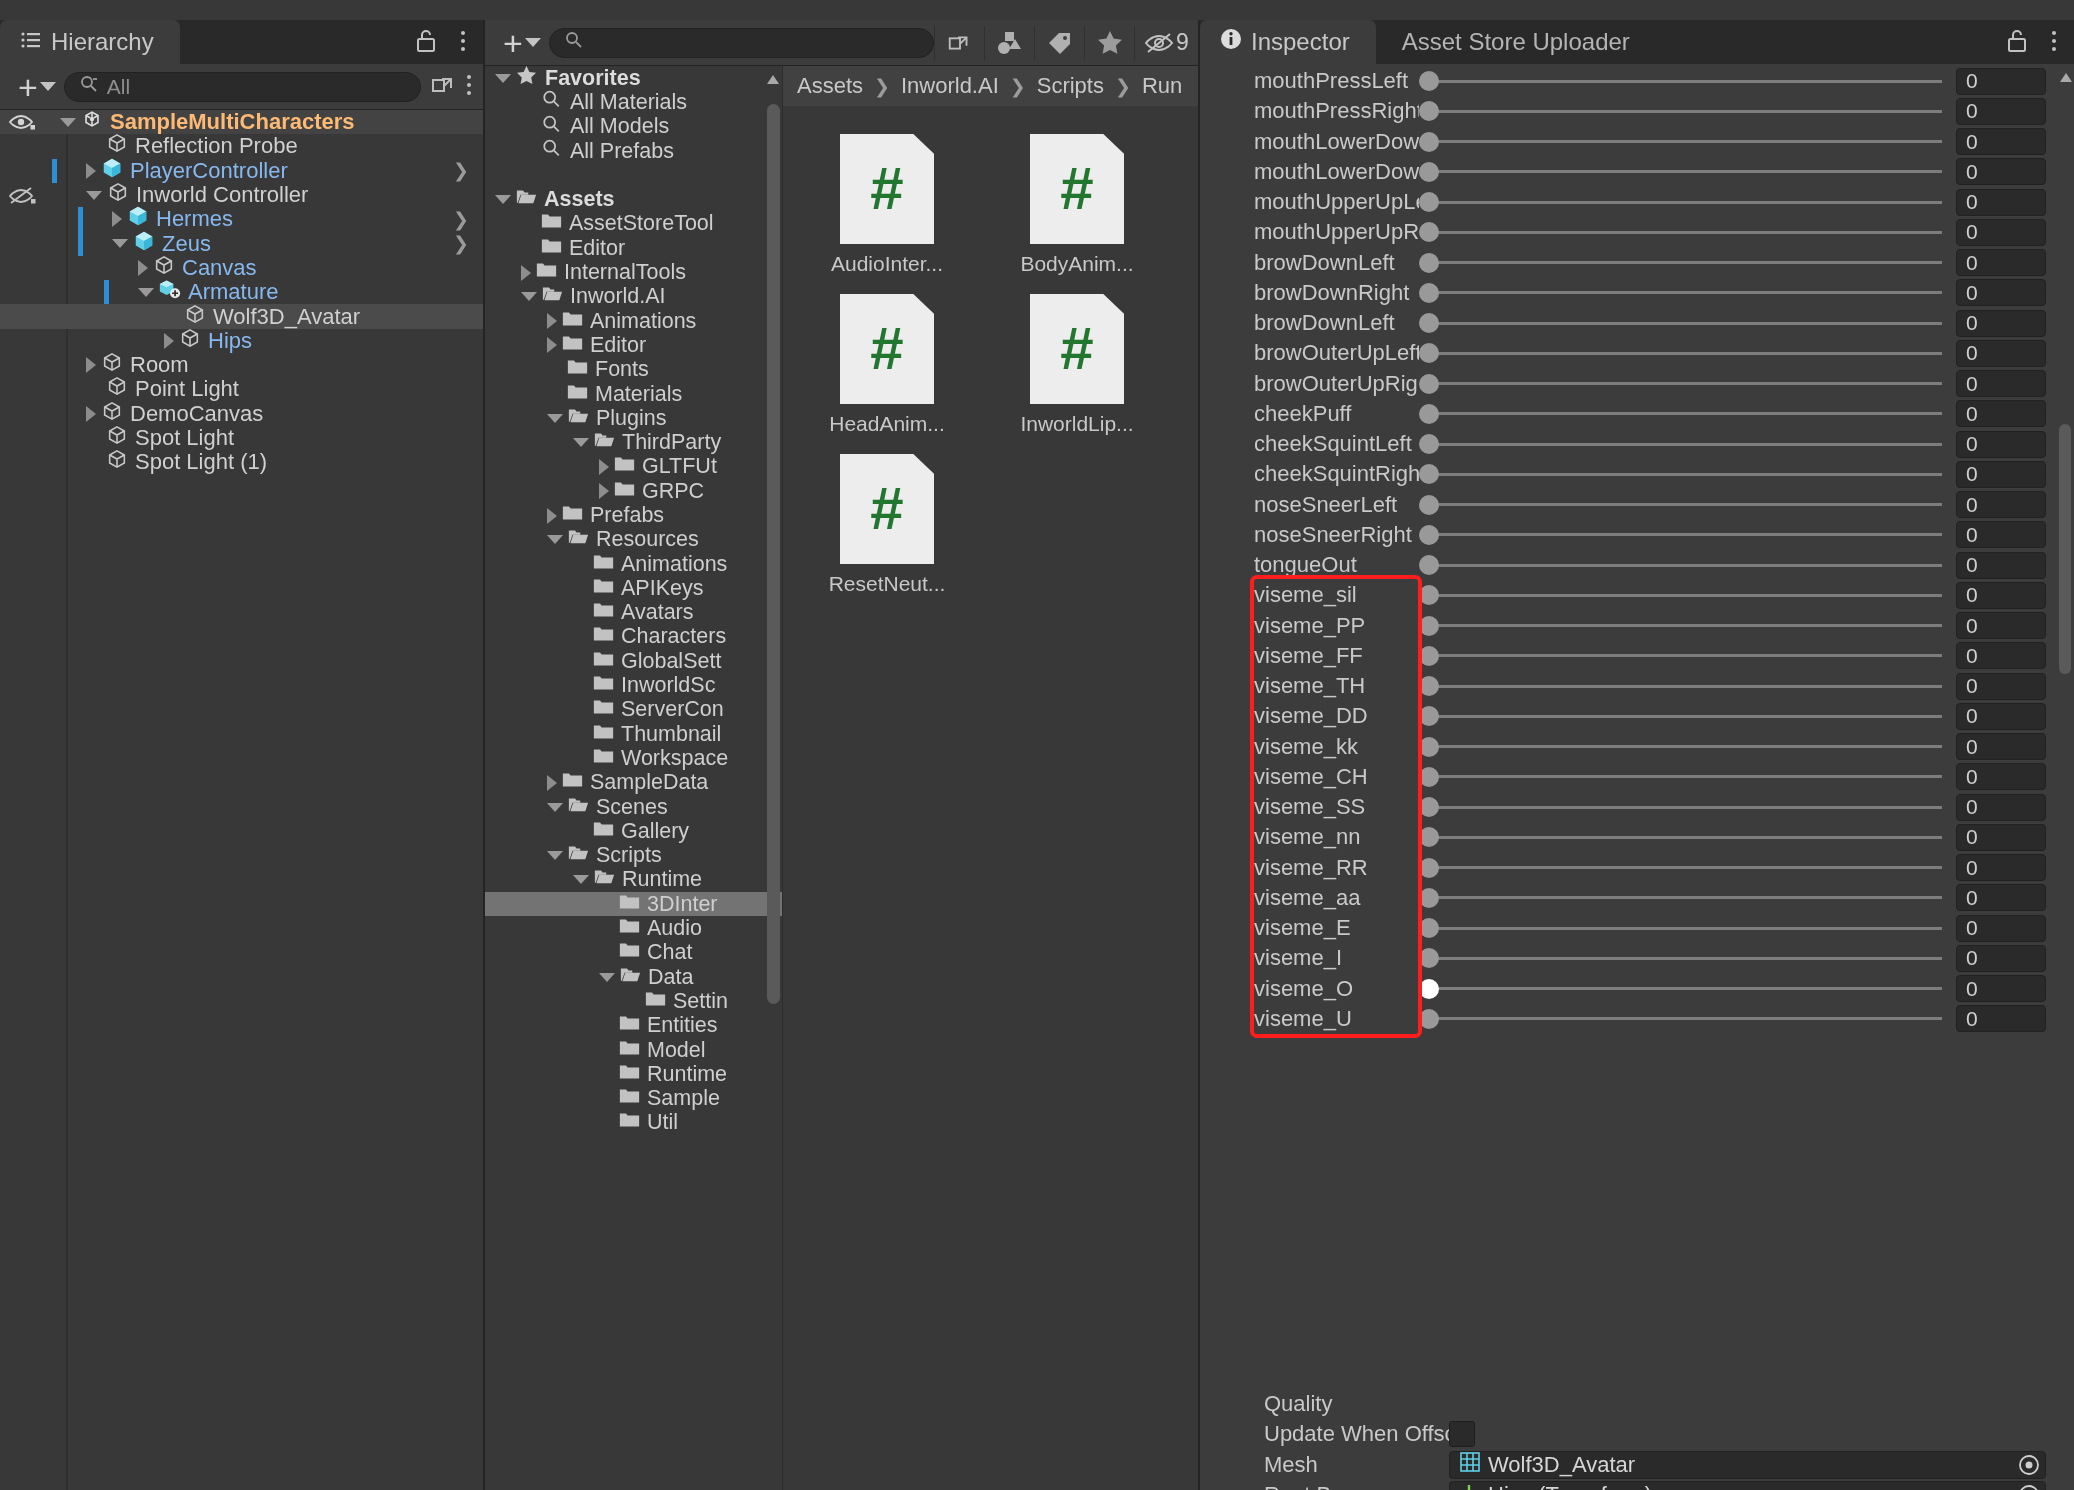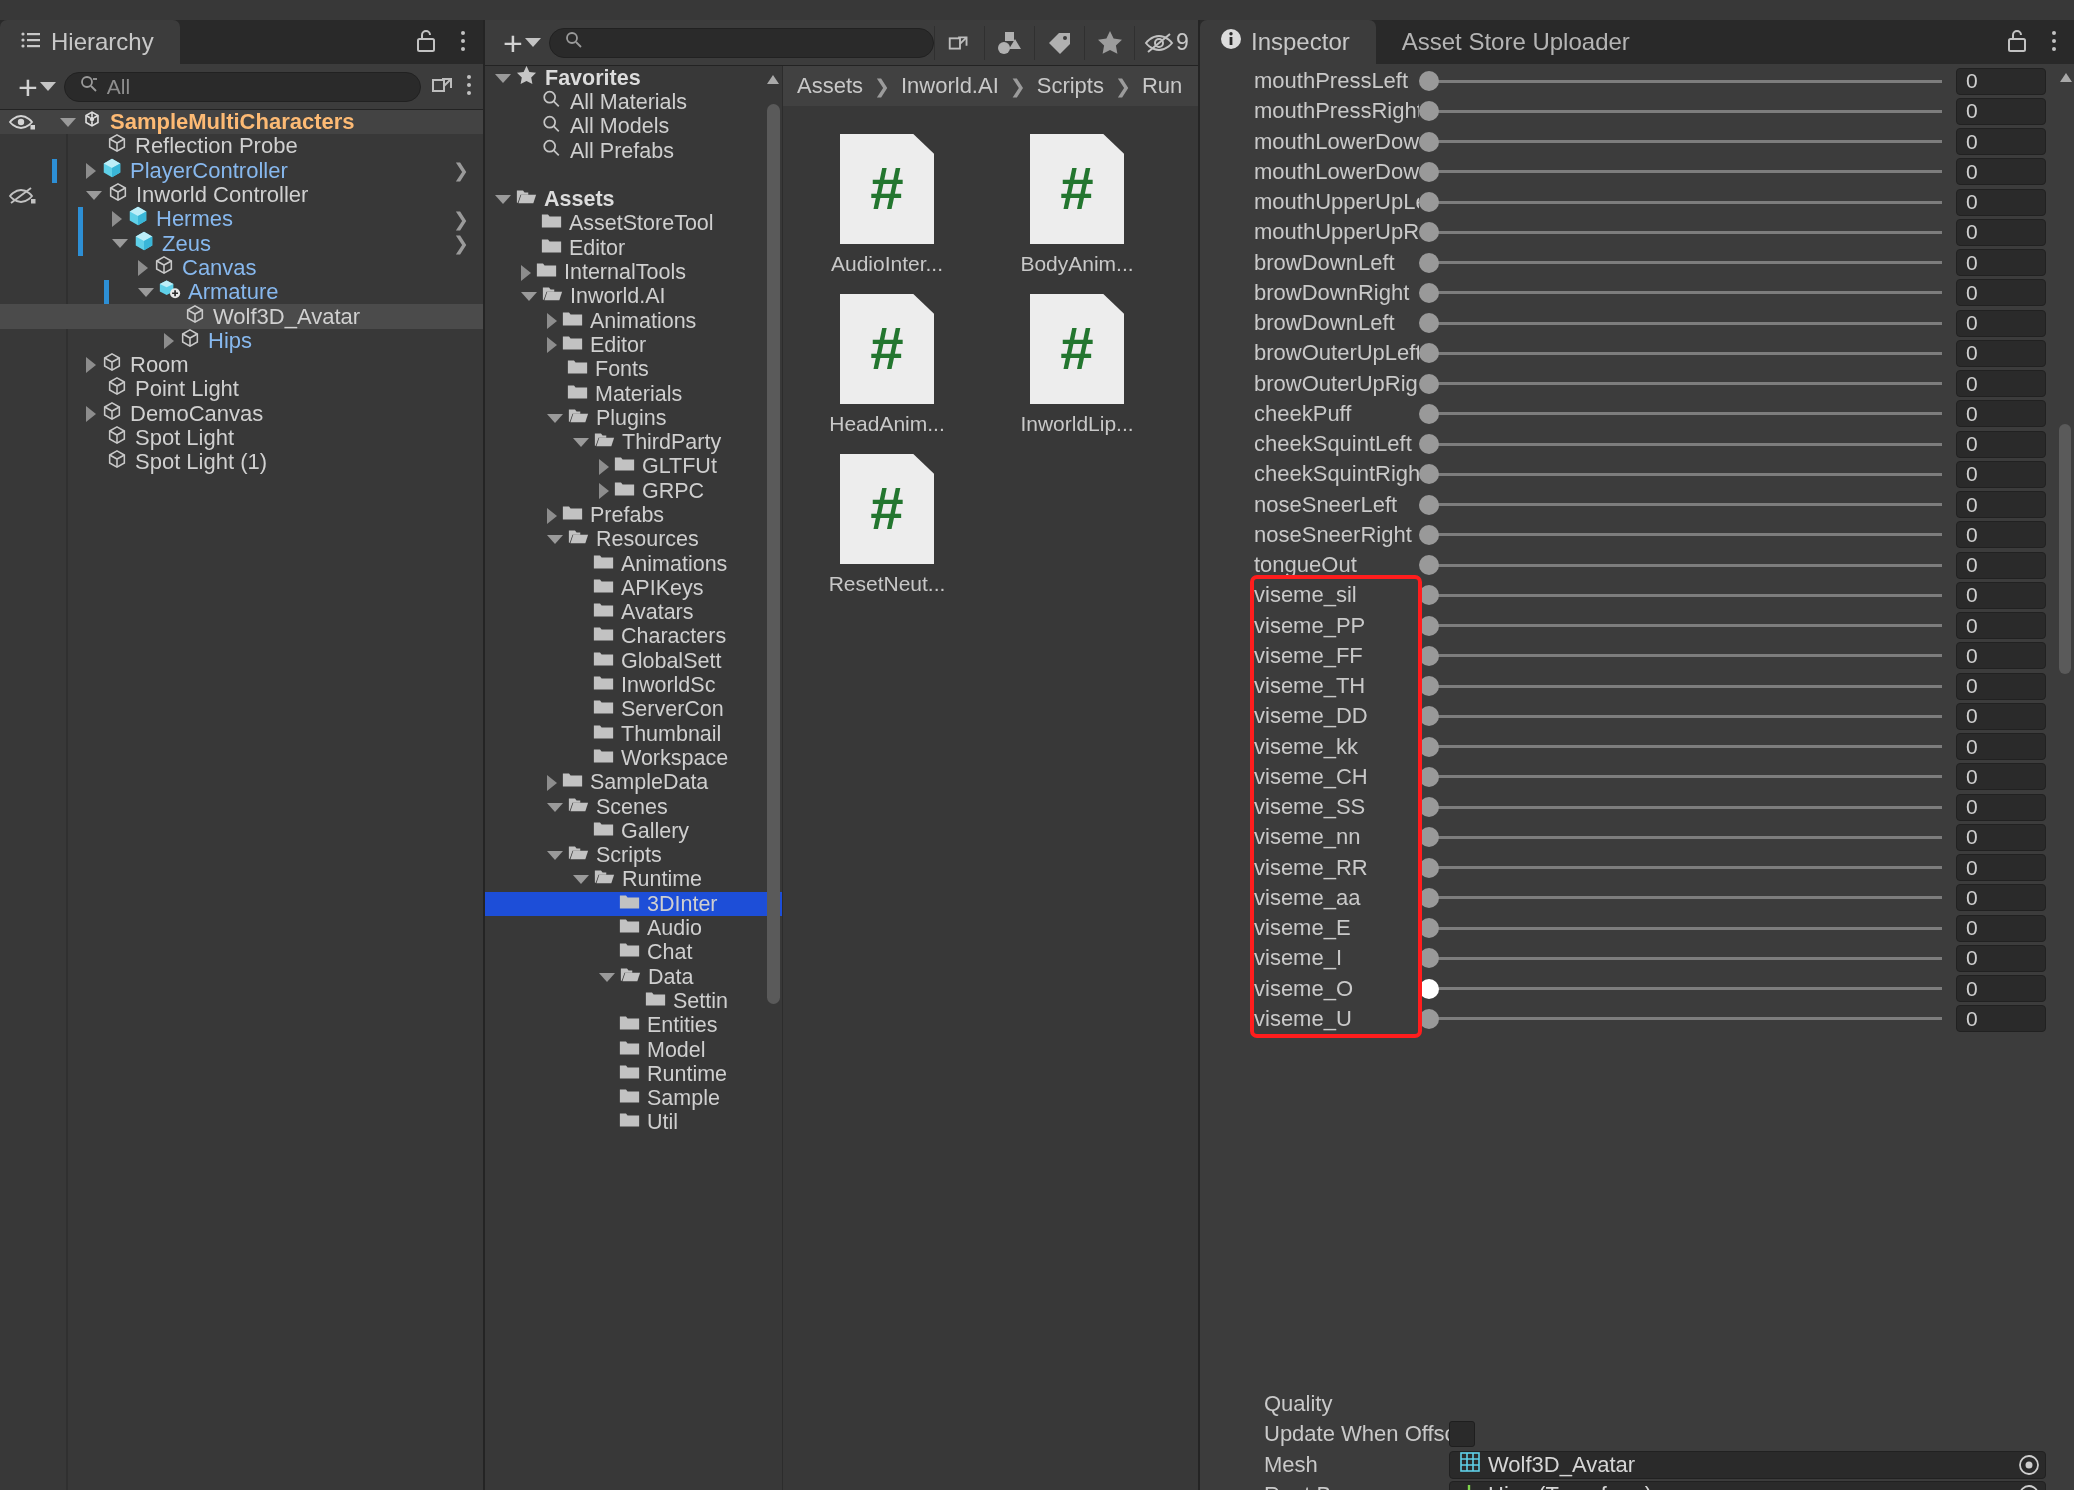--- a/index.html
+++ b/index.html
@@ -93,21 +93,21 @@
     width: 50px; height: 34px; display: flex; align-items: center; justify-content: center;
     border-left: 1px solid #303030; color: #b0b0b0;
   }
   .badge9 { font-size: 23px; color: #c8c8c8; margin-left: 2px; }
   #project-body { flex: 1; display: flex; min-height: 0; }
   #proj-tree {
     width: 298px; flex: 0 0 298px; background: #383838; position: relative;
     border-right: 1px solid #2c2c2c; overflow: hidden;
   }
   .prow { height: 24.3px; display: flex; align-items: center; font-size: 21.5px; color: #cfcfcf; white-space: nowrap; }
-  .prow.selected { background: #1d4ed8; }
+  .prow.selected { background: #737373; }
   .prow.hdr { font-weight: bold; color: #dcdcdc; }
   .folder { width: 21px; height: 18px; margin-right: 7px; flex: 0 0 21px; }
   .magnifier { width: 21px; height: 20px; margin-right: 8px; flex: 0 0 21px; }
   .star { width: 21px; height: 20px; margin-right: 8px; flex: 0 0 21px; }
   .tree-scroll {
     position: absolute; right: 2px; top: 38px; width: 13px; height: 900px;
     background: #5a5a5a; border-radius: 7px;
   }
   #proj-content { flex: 1; background: #383838; display: flex; flex-direction: column; min-width: 0; }
   .breadcrumb {

